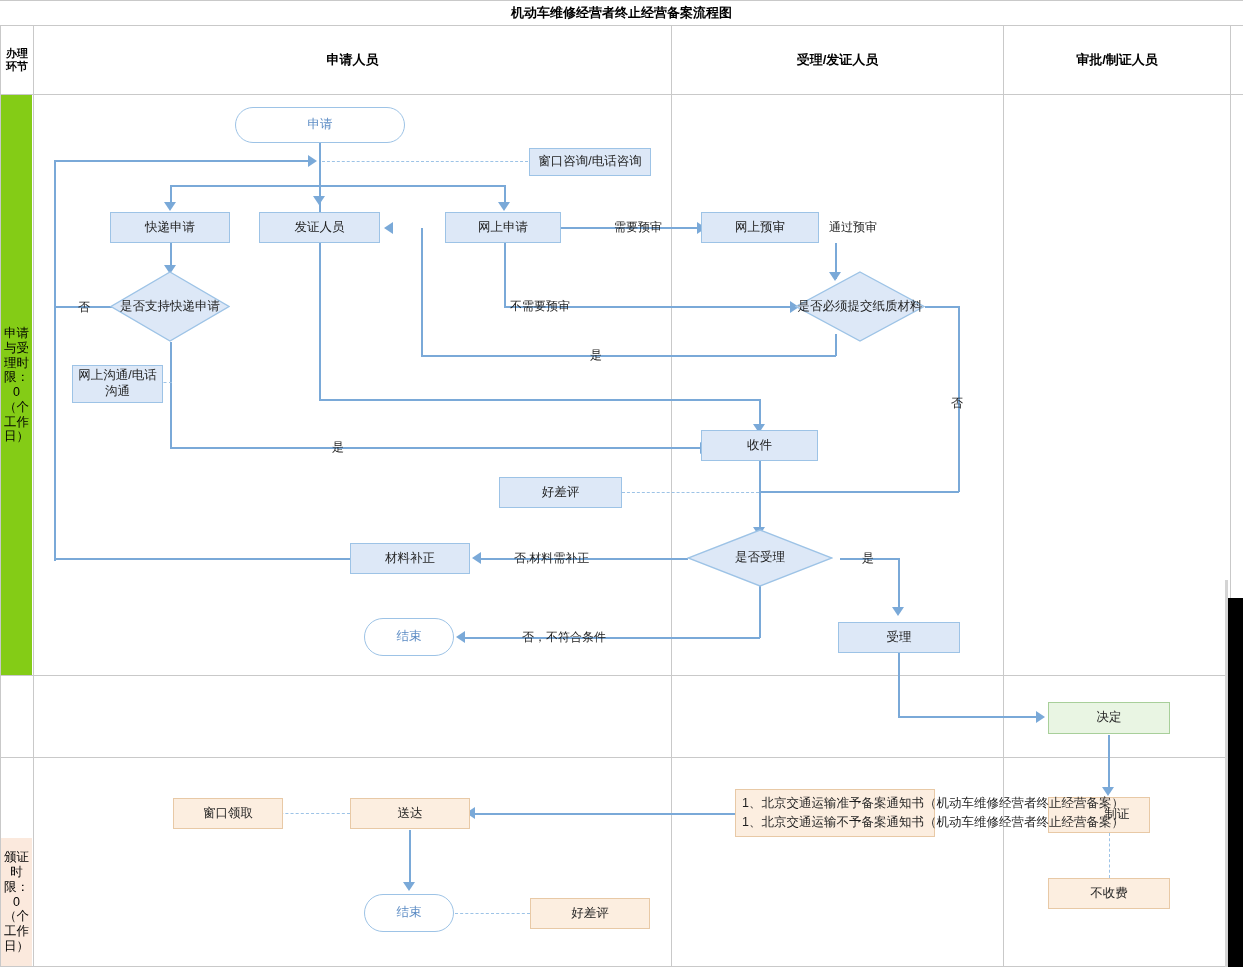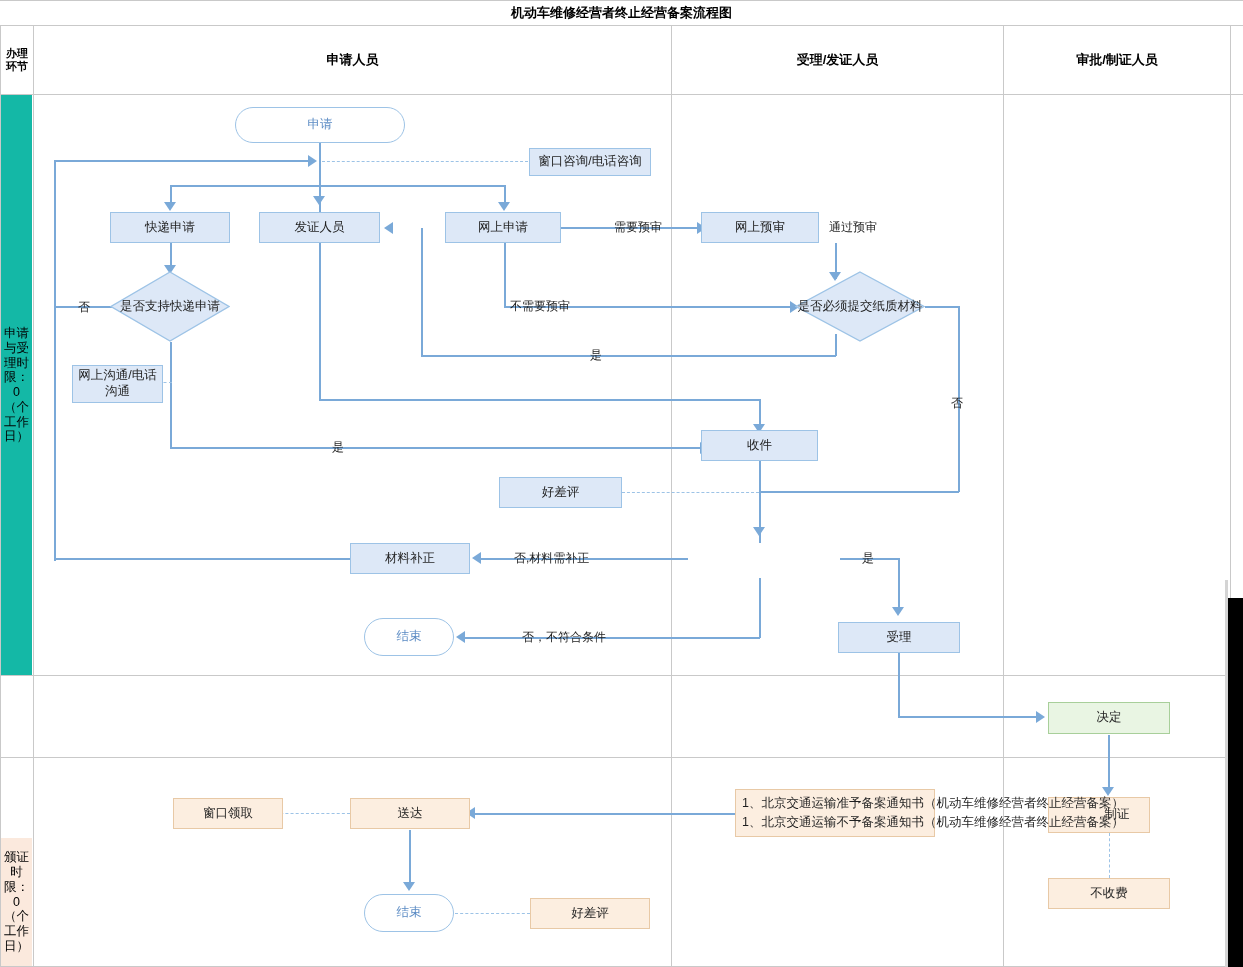--- a/index.html
+++ b/index.html
@@ -113,21 +113,21 @@
   <div class="line vline" style="left:1003px;top:25px; height:942px;"></div>
   <div class="line vline" style="left:1230px;top:25px; height:942px;"></div>
 
   <div class="col-head" style="left:1px; width:32px;">
     <span style="display:block;width:26px;text-align:center;line-height:1.18;font-size:11px;">办理环节</span>
   </div>
   <div class="col-head" style="left:34px; width:637px;">申请人员</div>
   <div class="col-head" style="left:672px; width:331px;">受理/发证人员</div>
   <div class="col-head" style="left:1004px; width:226px;">审批/制证人员</div>
 
-  <div class="stage" style="top:95px; height:580px; background:#14b8a6;">
+  <div class="stage" style="top:95px; height:580px; background:#84cc16;">
     <span>申请与受理时限：0（个工作日）</span>
   </div>
   <div class="stage" style="top:838px; height:128px; background:#fbe9dd;">
     <span>颁证时限：0（个工作日）</span>
   </div>
 
   <div class="conn cv" style="left:319px; top:141px; height:100px;"></div>
   <div class="arrow down" style="left:313px; top:196px;"></div>
 
   <div class="conn cv" style="left:54px; top:161px; height:400px;"></div>
@@ -247,20 +247,26 @@
     </svg>
     <div class="diamond-label">是否必须提交纸质材料</div>
   </div>
 
   <div class="node blue" style="left:72px; top:365px; width:91px; height:38px;">网上沟通/电话沟通</div>
 
   <div class="node blue" style="left:701px; top:430px; width:117px; height:31px;">收件</div>
 
   <div class="node blue" style="left:499px; top:477px; width:123px; height:31px;">好差评</div>
 
+  <div class="node diamond" style="left:687px; top:529px; width:146px; height:58px;">
+    <svg class="diamond-shape" viewBox="0 0 146 58" preserveAspectRatio="none">
+      <polygon points="73,1 145,29 73,57 1,29" fill="#dde8f7" stroke="#9dc3e6" stroke-width="1.4"></polygon>
+    </svg>
+    <div class="diamond-label">是否受理</div>
+  </div>
 
   <div class="node blue" style="left:350px; top:543px; width:120px; height:31px;">材料补正</div>
 
   <div class="node terminator" style="left:364px; top:618px; width:90px; height:38px;">结束</div>
 
   <div class="node blue" style="left:838px; top:622px; width:122px; height:31px;">受理</div>
 
   <div class="node green" style="left:1048px; top:702px; width:122px; height:32px;">决定</div>
 
   <div class="node peach" style="left:1048px; top:797px; width:102px; height:36px;padding-left:36px;">制证</div>

